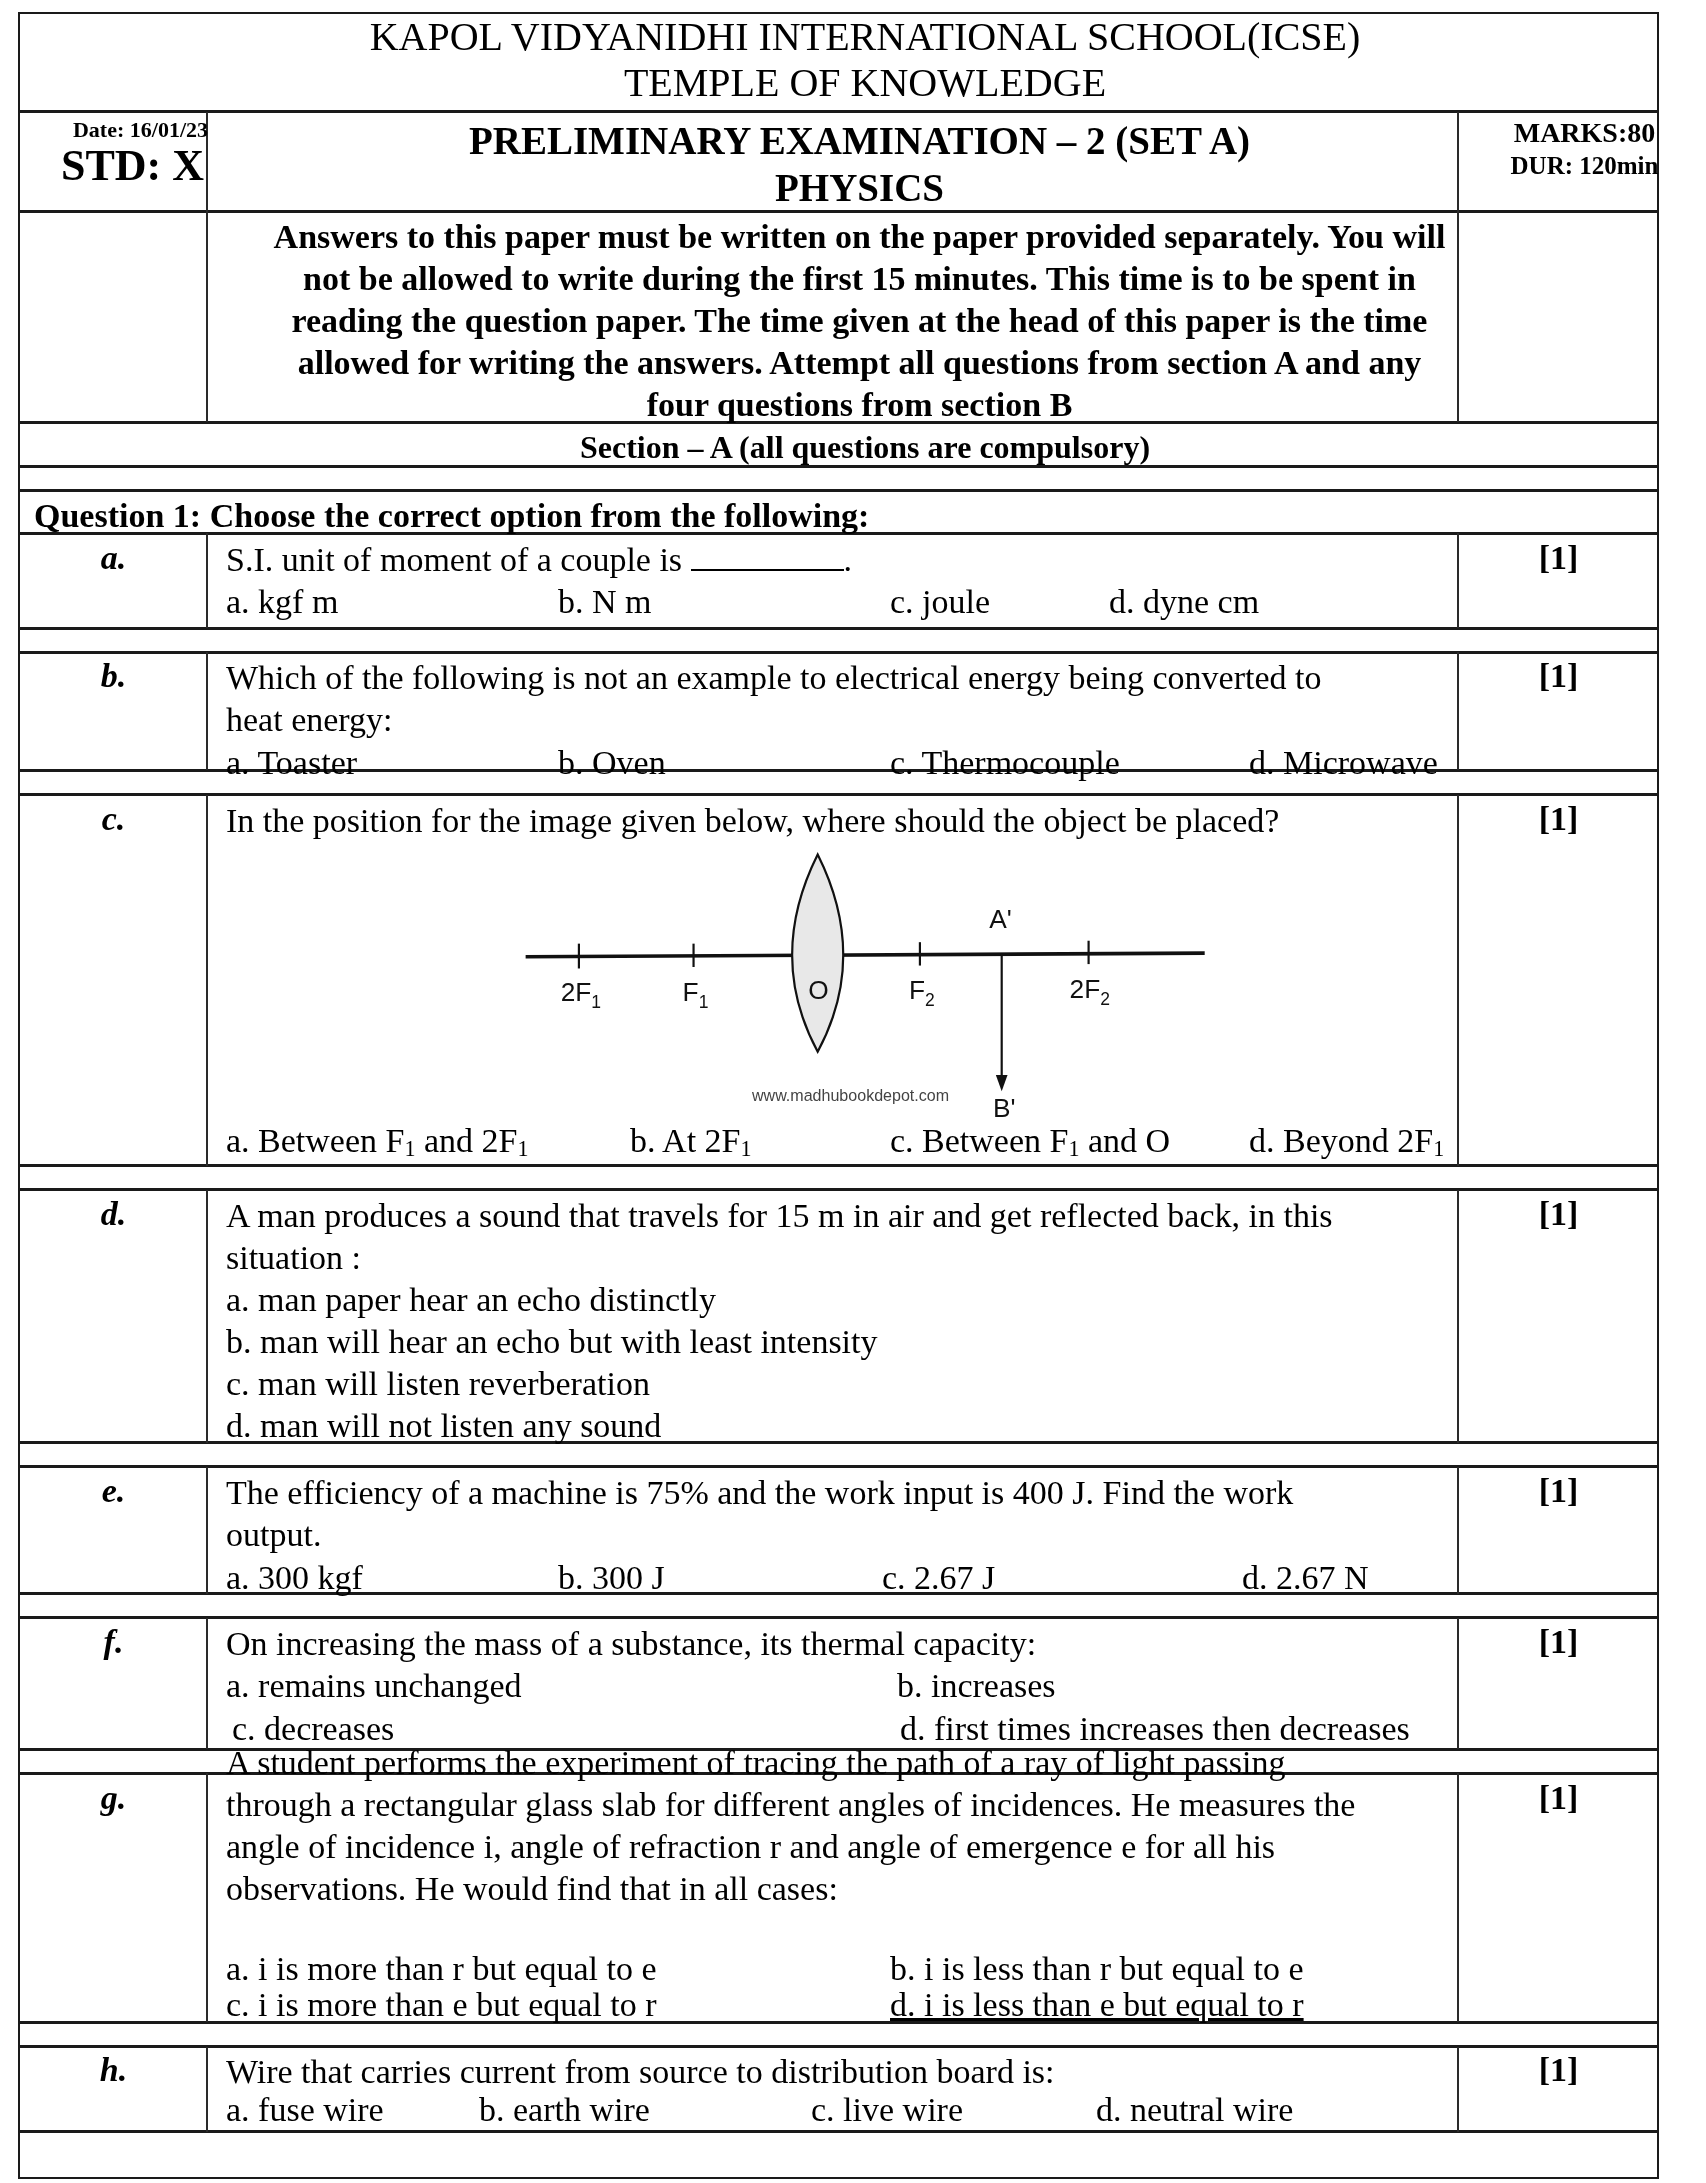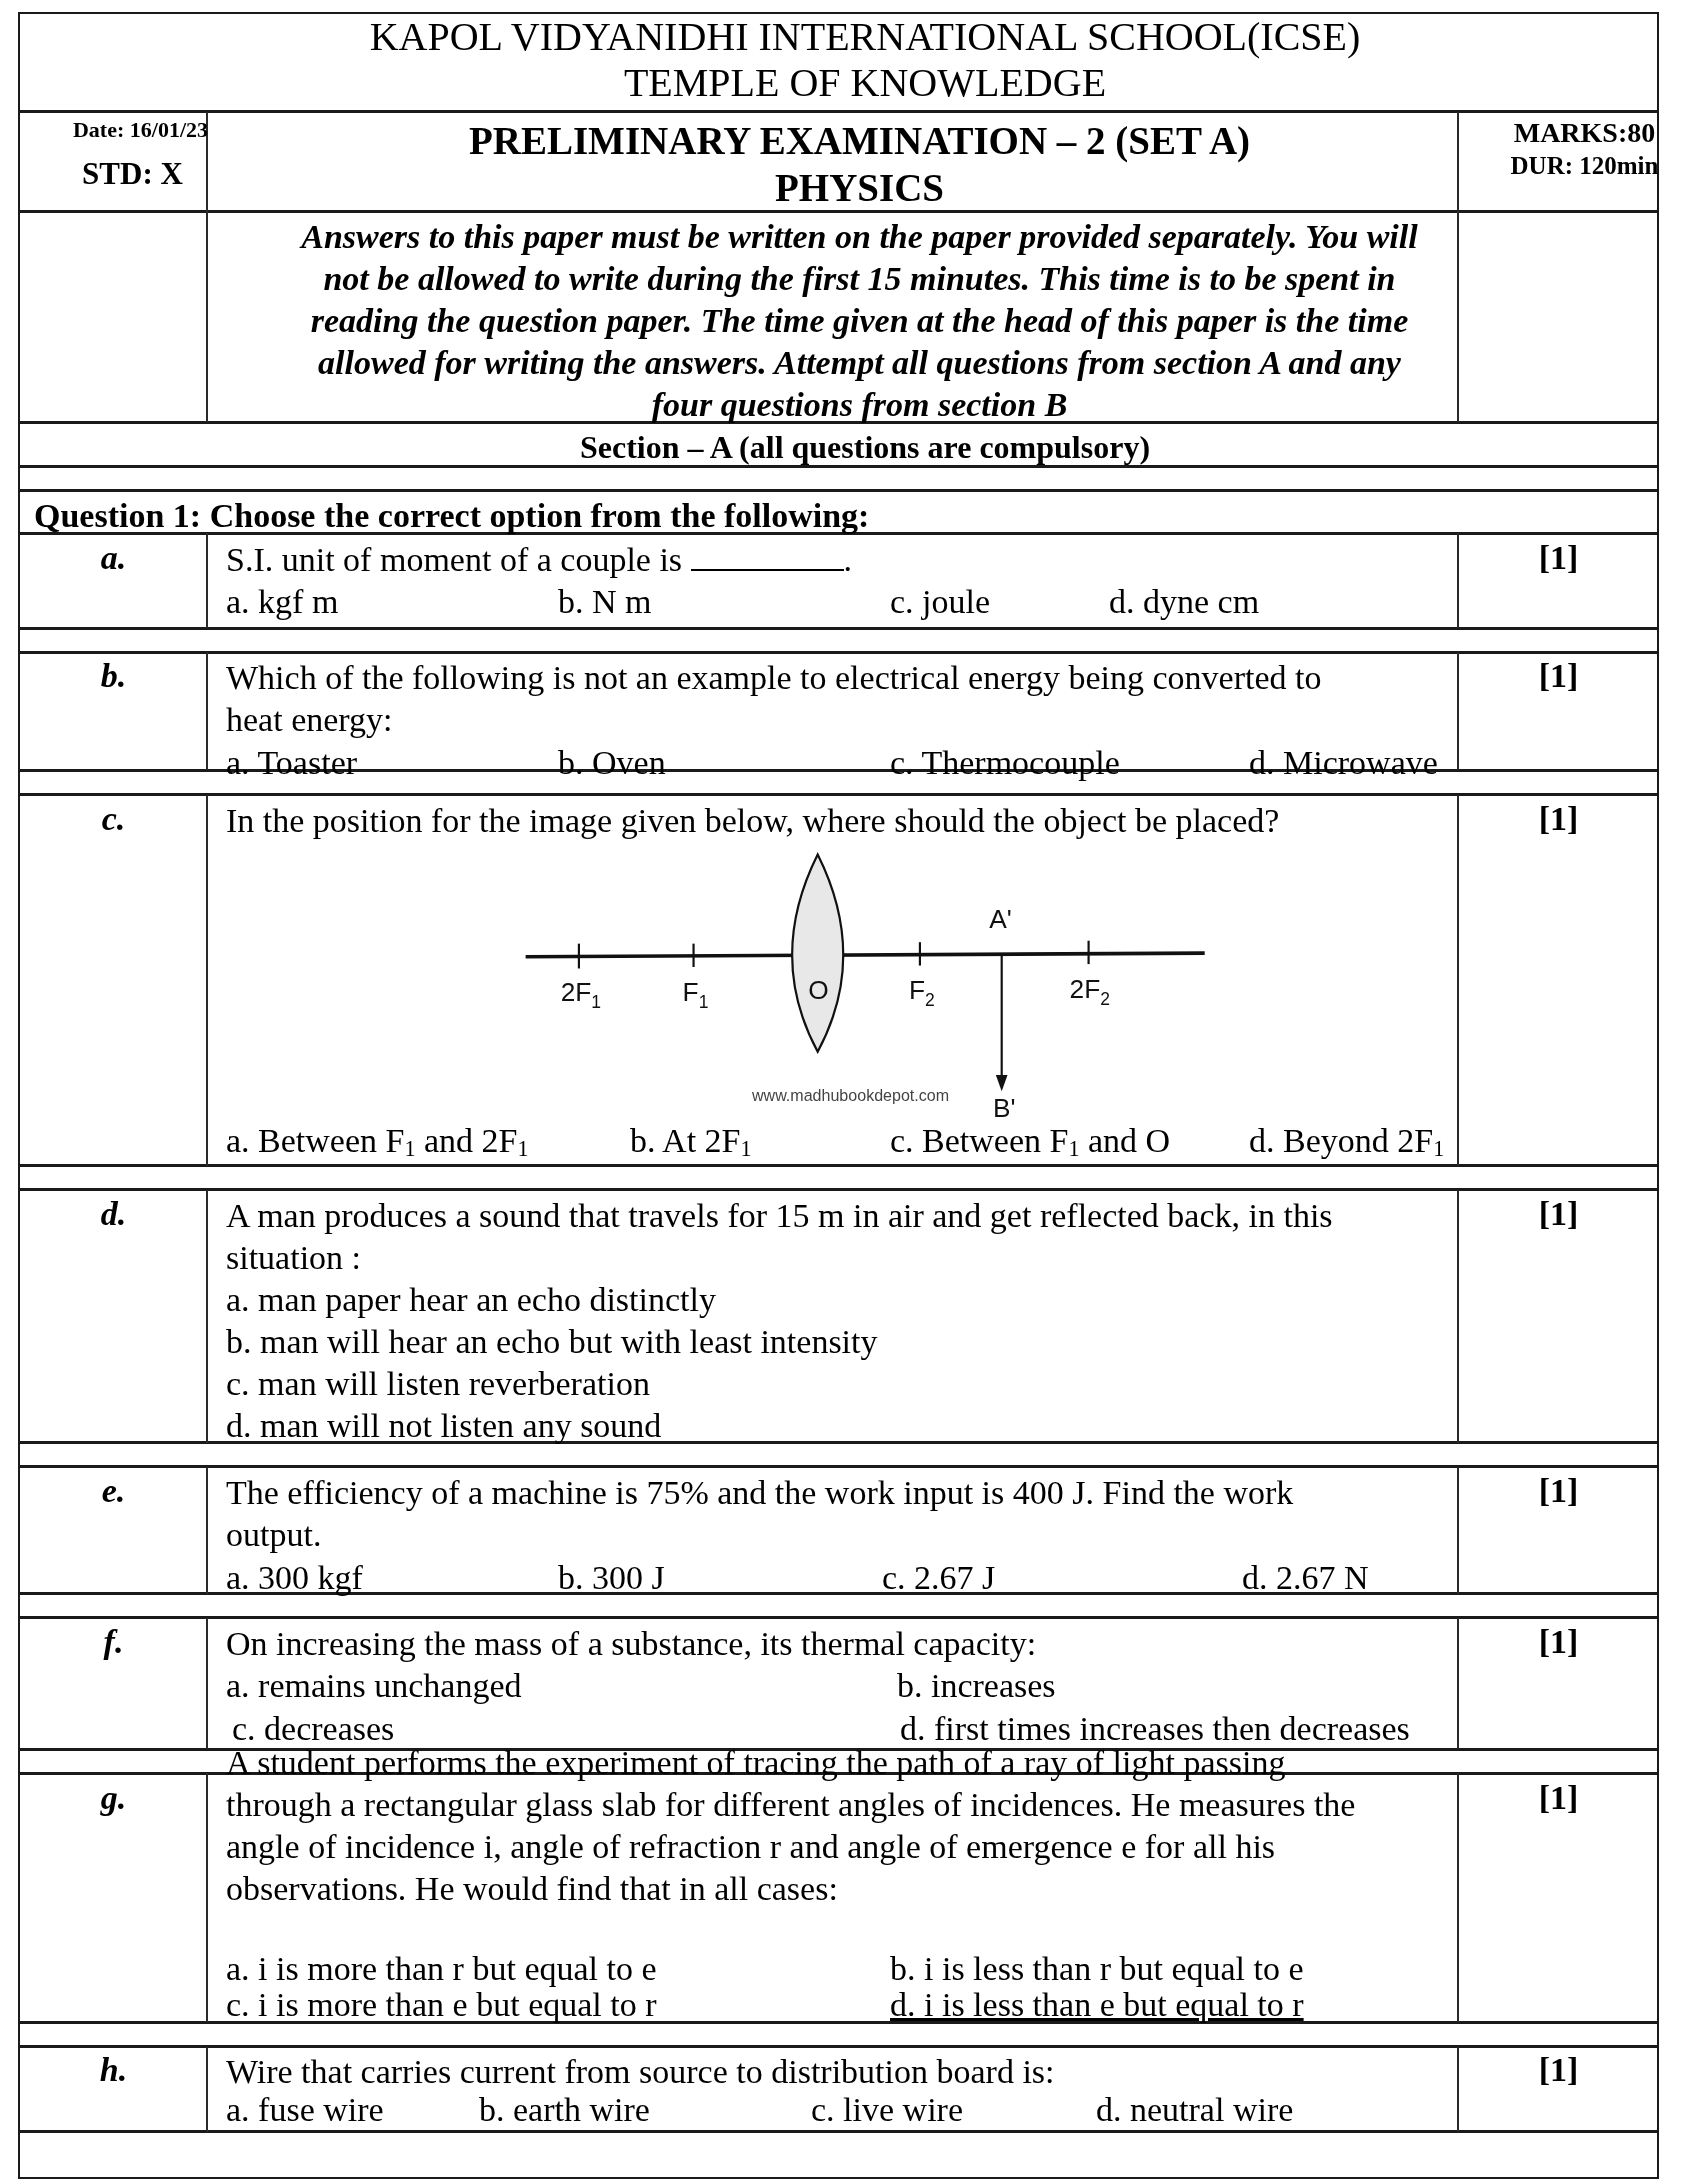--- a/index.html
+++ b/index.html
@@ -6,21 +6,21 @@
   body { width:1706px; height:2183px; position:relative; overflow:hidden;
          font-family:"Liberation Serif","DejaVu Serif",serif; color:#000; }
   .abs { position:absolute; box-sizing:border-box; }
   .hline { position:absolute; left:17.5px; width:1641px; height:2.9px; background:#1a1a1a; }
   .vline { position:absolute; width:2.2px; background:#2a2a2a; }
   .outer { position:absolute; left:17.5px; top:11.7px; width:1641px; height:2167px;
            border:2.9px solid #1a1a1a; box-sizing:border-box; }
   .center { text-align:center;margin-left:27px; }
   .title { font-size:40px; line-height:44px; }
   .bold { font-weight:bold; }
-  .ital { font-style:italic; }
+  .ital { }
   .qlabel { position:absolute; left:20.5px; width:186px; text-align:center;
             font-size:34px; font-weight:bold; font-style:italic; }
   .qtext { position:absolute; left:226px; width:1227px; font-size:34px; line-height:42px; }
   .marks { position:absolute; left:1460px; width:197px; text-align:center;
            font-size:34px; font-weight:bold; }
   .opt { position:absolute; white-space:nowrap; font-size:34px; line-height:42px; }
   .line { white-space:nowrap; }
   sub { font-size:65%; vertical-align:-4.4px; line-height:0; }
   .blank { display:inline-block; width:153px; border-bottom:2.2px solid #000; height:29px; vertical-align:baseline; }
 </style>
@@ -67,21 +67,21 @@
 <div class="vline" style="left:1457px; top:1618px; height:131px"></div>
 <div class="vline" style="left:206px; top:1773px; height:249px"></div>
 <div class="vline" style="left:1457px; top:1773px; height:249px"></div>
 <div class="vline" style="left:206px; top:2047px; height:85px"></div>
 <div class="vline" style="left:1457px; top:2047px; height:85px"></div>
 
 <div class="abs center title" style="left:20.5px; top:14.6px; width:1635px;">KAPOL VIDYANIDHI INTERNATIONAL SCHOOL(ICSE)</div>
 <div class="abs center title" style="left:20.5px; top:61px; width:1635px;">TEMPLE OF KNOWLEDGE</div>
 
 <div class="abs center bold" style="left:20.5px; top:117px; width:186px; font-size:22px;">Date: 16/01/23</div>
-<div class="abs center bold" style="left:20.5px; top:156px; width:170px; font-size:31px;">STD: X</div>
+<div class="abs center bold" style="left:20.5px; top:140px; width:170px; font-size:44px;">STD: X</div>
 <div class="abs center bold" style="left:208px; top:117px; width:1249px; font-size:39px; line-height:48px;">PRELIMINARY EXAMINATION – 2 (SET A)</div>
 <div class="abs center bold" style="left:208px; top:165px; width:1249px; font-size:39px; line-height:45px;">PHYSICS</div>
 <div class="abs center bold" style="left:1459px; top:117px; width:197px; font-size:28px;">MARKS:80</div>
 <div class="abs center bold" style="left:1459px; top:152px; width:197px; font-size:25px;">DUR: 120min</div>
 
 <div class="abs center bold ital" style="left:208px; top:216px; width:1249px; font-size:34px; line-height:42px;">
   <div class="line">Answers to this paper must be written on the paper provided separately. You will</div>
   <div class="line">not be allowed to write during the first 15 minutes. This time is to be spent in</div>
   <div class="line">reading the question paper. The time given at the head of this paper is the time</div>
   <div class="line">allowed for writing the answers. Attempt all questions from section A and any</div>

